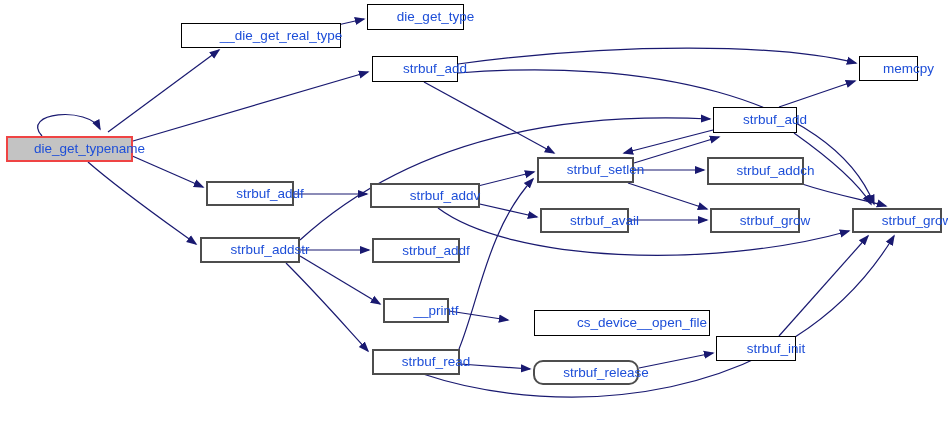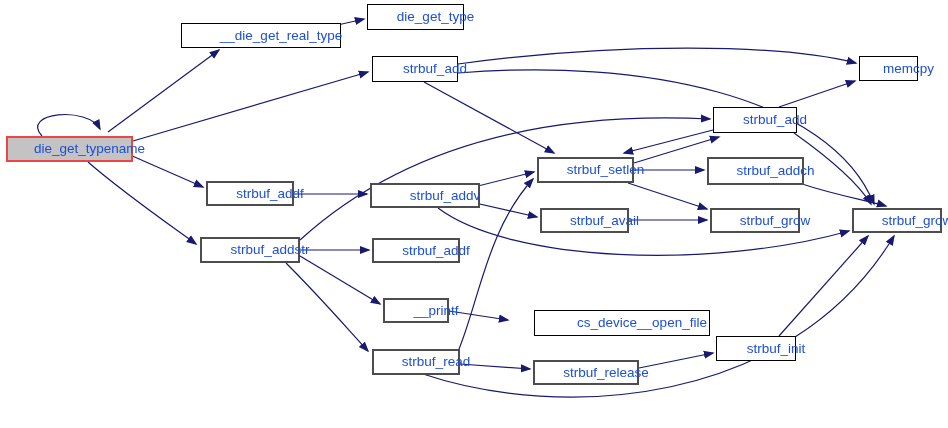--- a/index.html
+++ b/index.html
@@ -120,20 +120,20 @@
       </div>
       <div class="node bold" style="left: 383px; top: 298px; width: 66px; height: 25px;">
         <span>__printf</span>
       </div>
       <div class="node plain" style="left: 511px; top: 310px; width: 176px; height: 26px; margin-left: 23px;">
         <span>cs_device__open_file</span>
       </div>
       <div class="node bold" style="left: 372px; top: 349px; width: 88px; height: 26px;">
         <span>strbuf_read</span>
       </div>
-      <div class="node bold" style="left: 533px; top: 360px; width: 106px; height: 25px;">
+      <div class="node bold" style="left: 533px; top: 360px; width: 106px; height: 25px; border-radius: 10px;">
         <span>strbuf_release</span>
       </div>
       <div class="node plain" style="left: 716px; top: 336px; width: 80px; height: 25px;">
         <span>strbuf_init</span>
       </div>
     </div>
 </div>
 
 </body></html>

